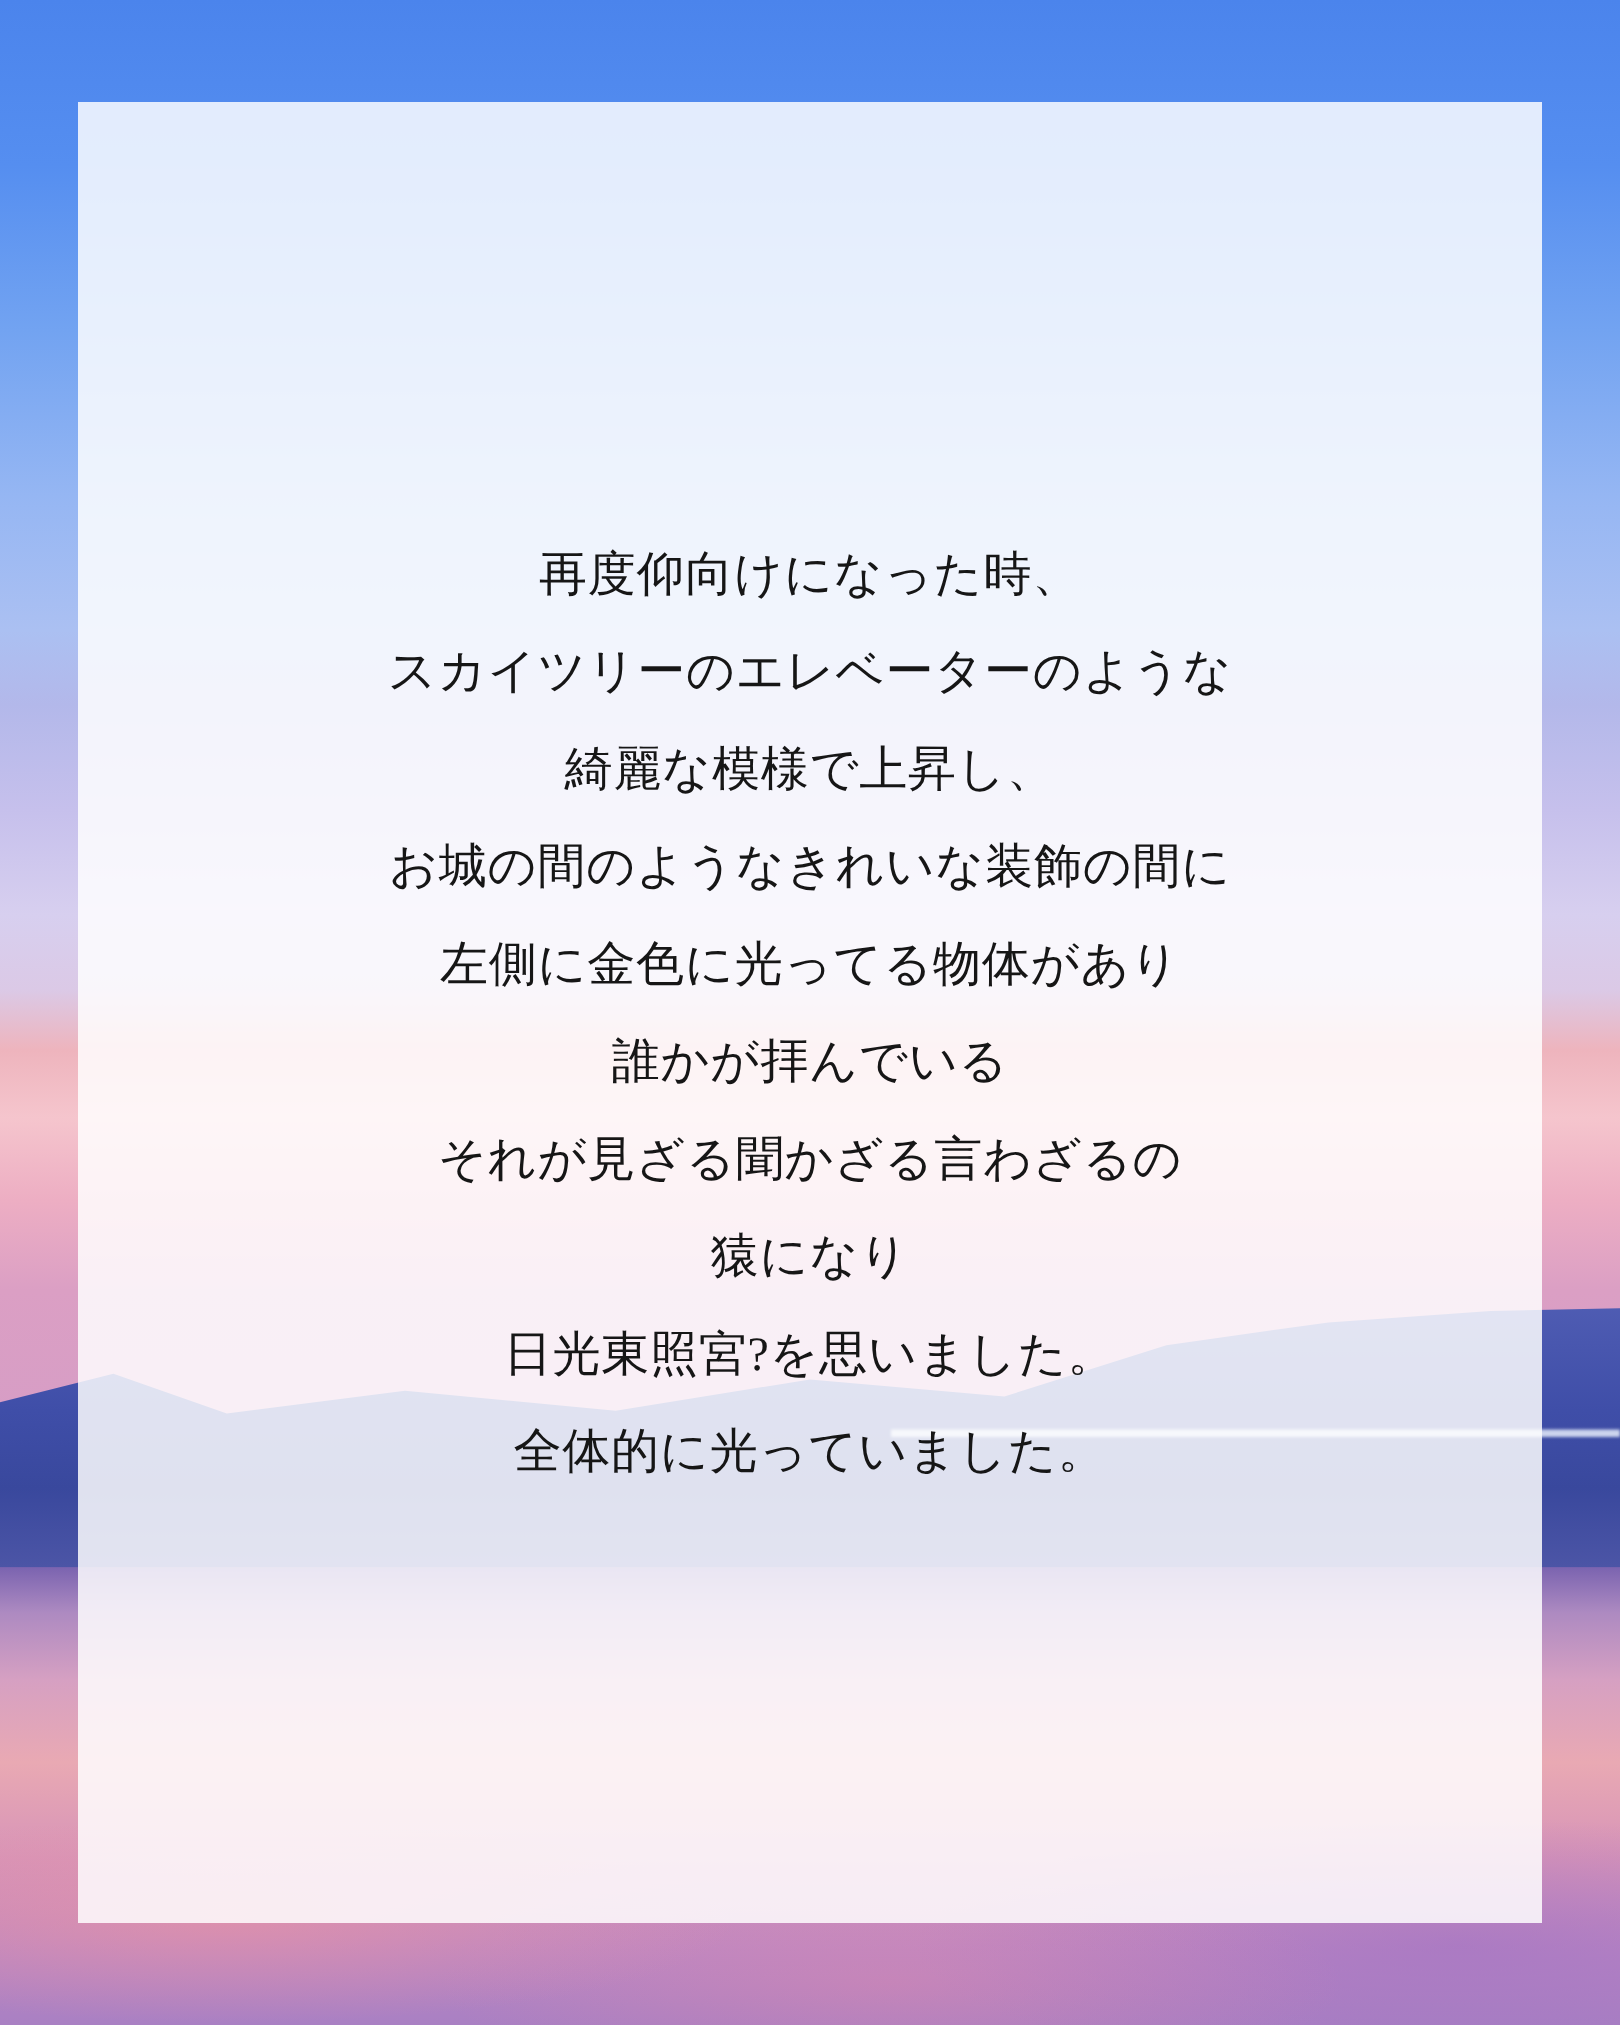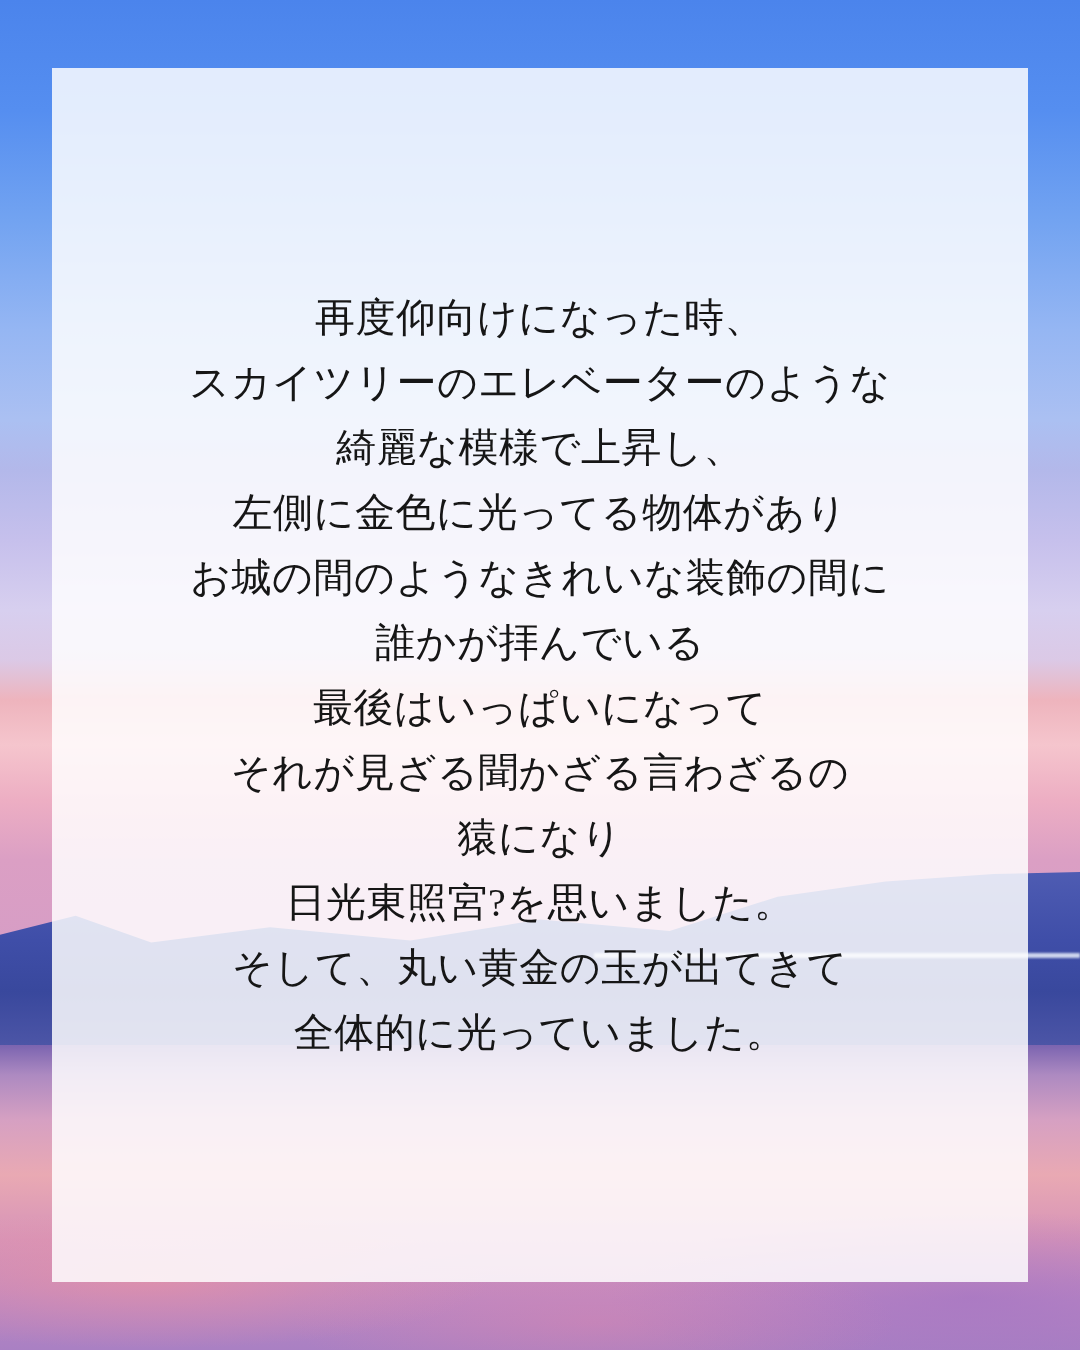--- a/index.html
+++ b/index.html
@@ -89,44 +89,42 @@
     height: 1214px;
     background: var(--card-overlay, rgba(255, 255, 255, 0.84));
     display: flex;
     flex-direction: column;
     justify-content: center;
     align-items: center;
   }
   .card p {
     margin: 0;
     padding: 0;
-    font-size: 40px;
+    font-size: 32px;
     line-height: 65px;
     color: var(--text-color, #161616);
     text-align: center;
     white-space: nowrap;
     letter-spacing: 0.5px;
   }
 </style>
 </head>
 <body>
 
 <div class="canvas">
   <div class="sky"></div>
   <div class="mountains"></div>
   <div class="water-sparkle"></div>
   <div class="clouds"></div>
 
   <div class="card">
     <p>再度仰向けになった時、</p>
     <p>スカイツリーのエレベーターのような</p>
     <p>綺麗な模様で上昇し、</p>
+    <p>お城の間のようなきれいな装飾の間に</p>
     <p>左側に金色に光ってる物体があり</p>
-    <p>お城の間のようなきれいな装飾の間に</p>
     <p>誰かが拝んでいる</p>
-    <p>最後はいっぱいになって</p>
     <p>それが見ざる聞かざる言わざるの</p>
     <p>猿になり</p>
     <p>日光東照宮?を思いました。</p>
-    <p>そして、丸い黄金の玉が出てきて</p>
     <p>全体的に光っていました。</p>
   </div>
 </div>
 
 </body></html>

